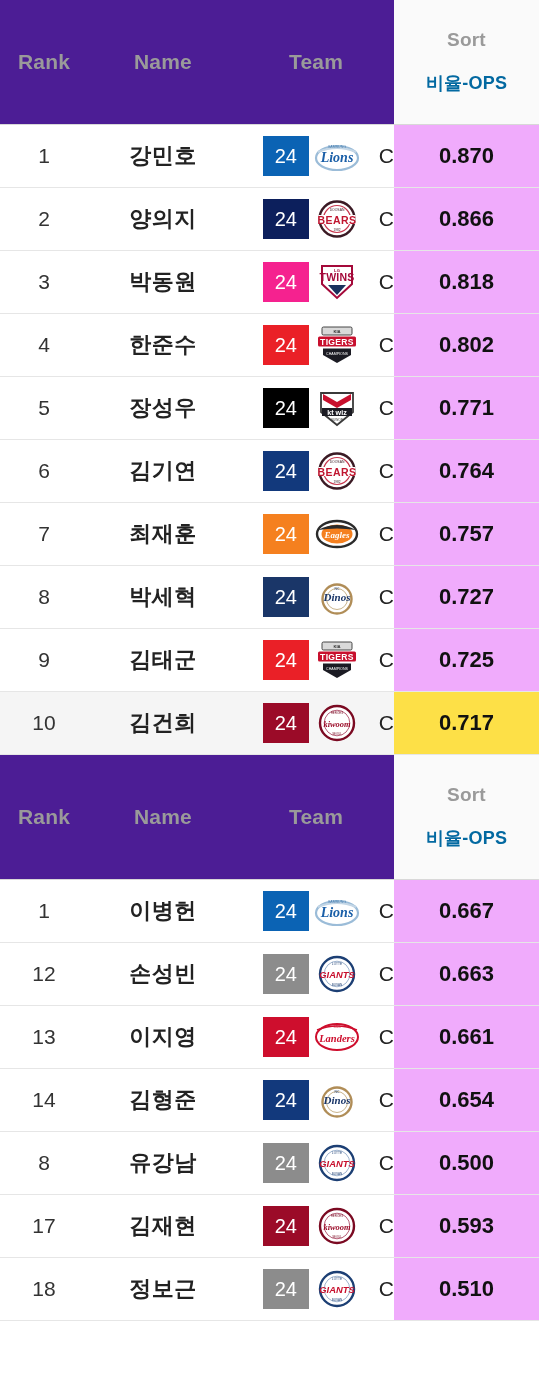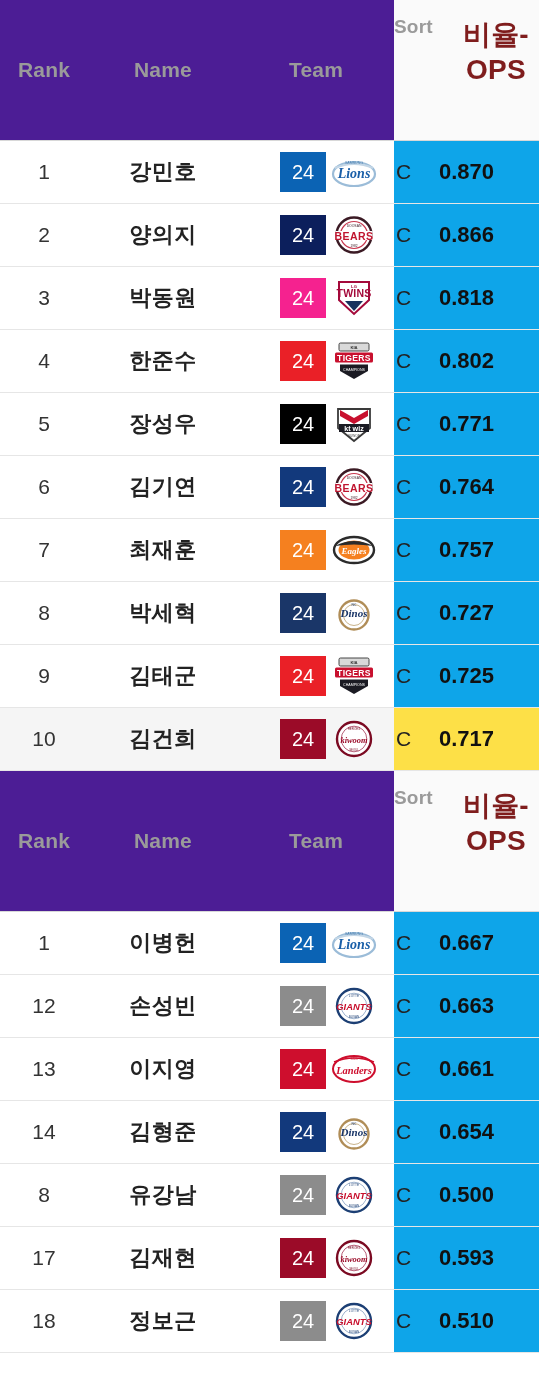--- a/index.html
+++ b/index.html
@@ -39,37 +39,36 @@
     letter-spacing: .2px;
   }
 
   .th-stat {
     background: #fafafa;
     padding: 0;
   }
 
   .th-stat-inner {
     display: flex;
-    flex-direction: row;
-    align-items: flex-start;
+    flex-direction: column;
+    align-items: center;
     justify-content: center;
     gap: 20px;
     height: 124px;
-    margin-top: 16px;
   }
 
   .sort-label {
     color: #9a9a9a;
     font-size: 19px;
     font-weight: 700;
   }
 
   .stat-label {
-    color: #7f1d1d;
-    font-size: 28px;
+    color: #0369a1;
+    font-size: 18px;
     font-weight: 700;
   }
 
   
   .trow { height: 62px; background: #ffffff; }
   .trow.highlight { background: #f5f5f5; }
   .trow.highlight .td-stat { background: #fde047; }
 
   .td {
     height: 62px;
@@ -77,33 +76,33 @@
     text-align: center;
     border-bottom: 1px solid #e6e6e6;
     font-size: 21px;
     color: #222222;
   }
 
   .td-rank { font-size: 21px; color: #333; font-weight: 400; }
   .td-name { font-size: 22px; color: #222; font-weight: 700; letter-spacing: .5px; }
 
   .td-stat {
-    background: #0ea5e9;
+    background: #f0abfc;
     font-size: 22px;
     font-weight: 700;
     color: #111;
   }
 
   
   .team-cell { padding: 0; }
 
   .team-inner {
     display: flex;
     align-items: center;
-    justify-content: space-between;
+    justify-content: flex-end;
     height: 62px;
     padding-left: 42px;
     gap: 4px;
   }
 
   .jersey {
     width: 46px;
     height: 40px;
     display: flex;
     align-items: center;

